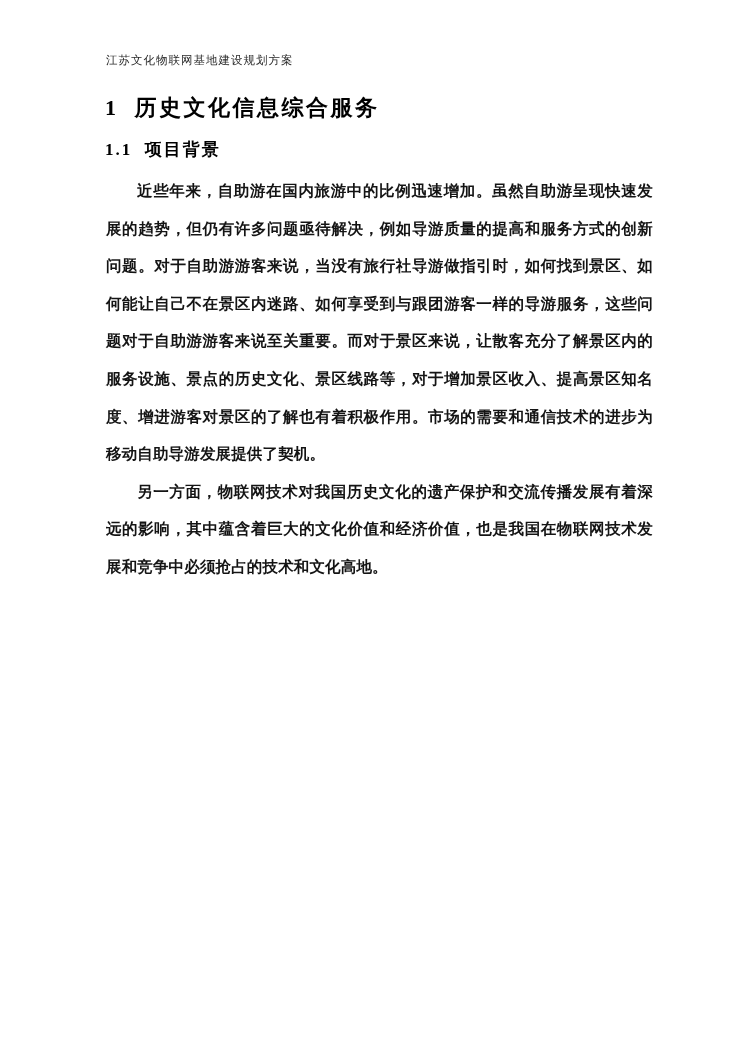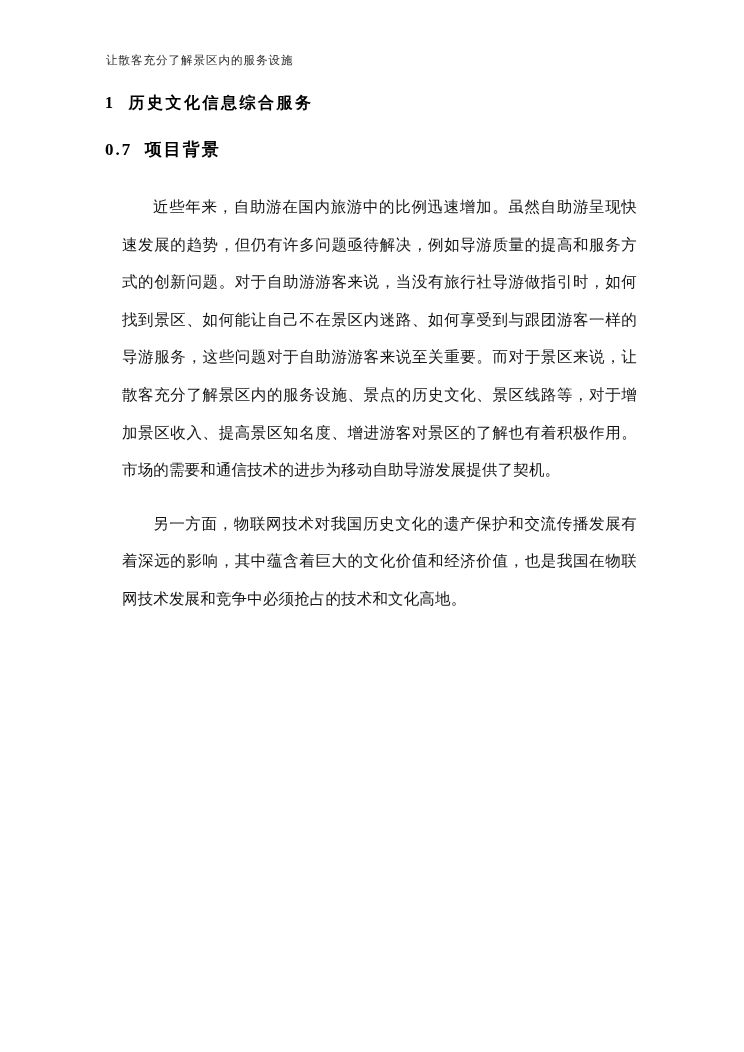--- a/index.html
+++ b/index.html
@@ -23,21 +23,21 @@
     top: 53px;
     font-size: 11.5px;
     letter-spacing: 1px;
     color: #2a2a2a;
     white-space: pre;
   }
   .h1 {
     position: absolute;
     left: 105px;
     top: 93px;
-    font-size: 16px;
+    font-size: 22px;
     font-weight: bold;
     letter-spacing: 2.5px;
     color: #000000;
     white-space: pre;
   }
   .h2 {
     position: absolute;
     left: 105px;
     top: 138px;
     font-size: 17px;
@@ -52,32 +52,33 @@
     top: 172px;
     width: 547px;
     font-size: 15.5px;
     line-height: 37.6px;
     letter-spacing: 0.15px;
     text-align: justify;
     text-justify: inter-character;
     color: #141414;
   }
   .body-text p {
-    margin: 16px;
+    margin: 0;
     padding: 0;
     text-indent: 2em;
+    font-weight: bold;
   }
 </style>
 </head>
 <body>
 
 <div class="page">
-  <div class="doc-header">让散客充分了解景区内的服务设施</div>
+  <div class="doc-header">江苏文化物联网基地建设规划方案</div>
 
   <div class="h1">1  历史文化信息综合服务</div>
 
-  <div class="h2">0.7  项目背景</div>
+  <div class="h2">1.1  项目背景</div>
 
   <div class="body-text">
     <p>近些年来，自助游在国内旅游中的比例迅速增加。虽然自助游呈现快速发展的趋势，但仍有许多问题亟待解决，例如导游质量的提高和服务方式的创新问题。对于自助游游客来说，当没有旅行社导游做指引时，如何找到景区、如何能让自己不在景区内迷路、如何享受到与跟团游客一样的导游服务，这些问题对于自助游游客来说至关重要。而对于景区来说，让散客充分了解景区内的服务设施、景点的历史文化、景区线路等，对于增加景区收入、提高景区知名度、增进游客对景区的了解也有着积极作用。市场的需要和通信技术的进步为移动自助导游发展提供了契机。</p>
     <p>另一方面，物联网技术对我国历史文化的遗产保护和交流传播发展有着深远的影响，其中蕴含着巨大的文化价值和经济价值，也是我国在物联网技术发展和竞争中必须抢占的技术和文化高地。</p>
   </div>
 </div>
 
 </body></html>

